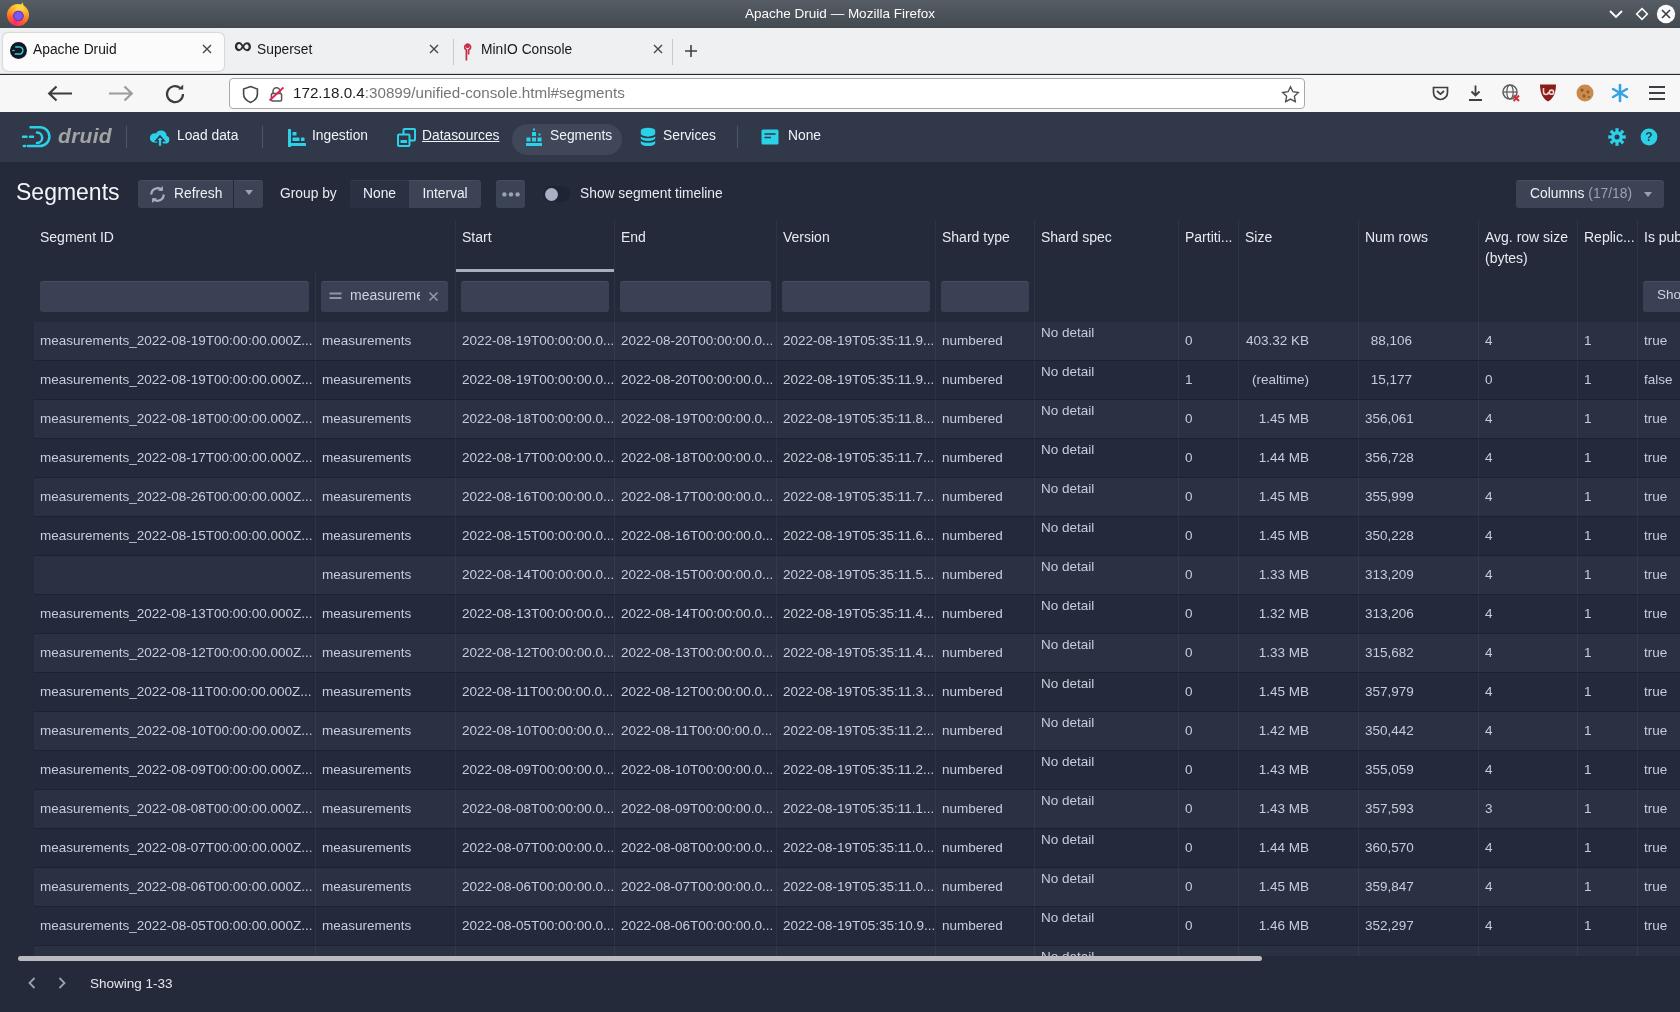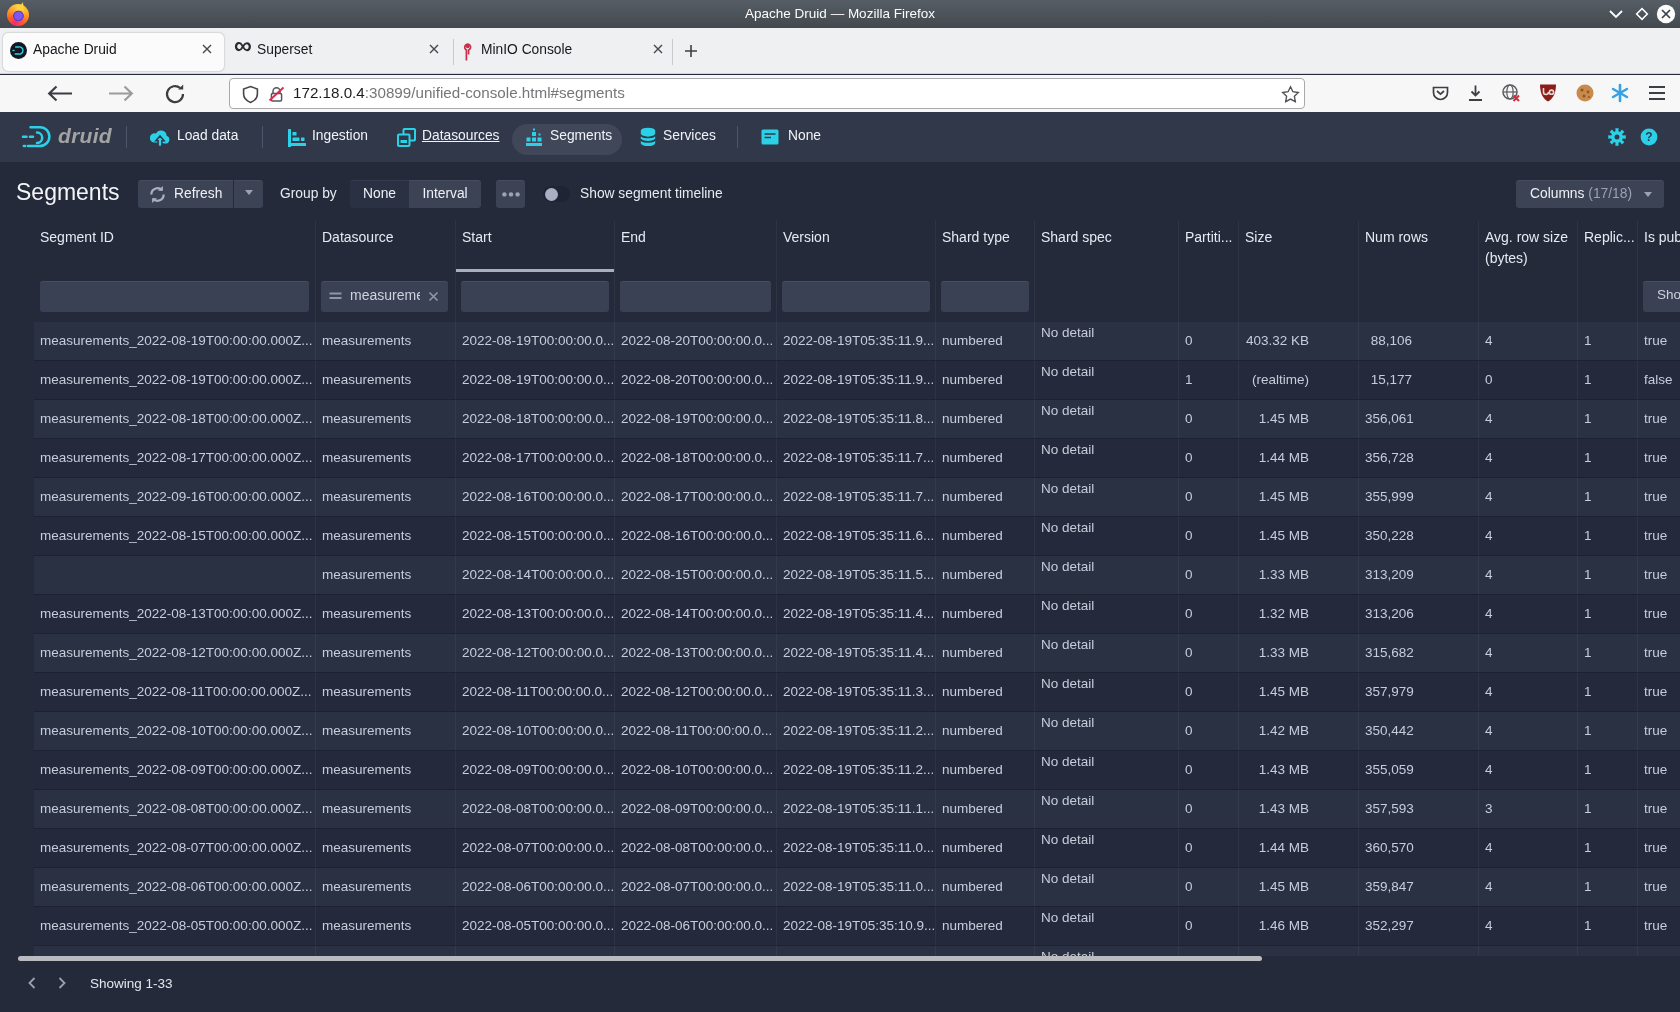--- a/index.html
+++ b/index.html
@@ -325,21 +325,20 @@
 <div class="lbl" style="left:580px;">Show segment timeline</div>
 
 <div class="btn" style="left:1516px;width:148px;">
   <span style="margin-left:14px;">Columns <span style="color:#9aa2b4;">(17/18)</span></span>
   <span class="caret" style="position:absolute;right:12px;top:12px;"></span>
 </div>
 
 <div id="table">
   <div id="thead">
     <div class="td c0">Segment ID</div>
-    <div class="td c1">Datasource</div>
     <div class="td c3">End</div>
     <div class="td c2">Start</div>
     <div class="td c4">Version</div>
     <div class="td c5">Shard type</div>
     <div class="td c6">Shard spec</div>
     <div class="td c7">Partiti...</div>
     <div class="td c8">Size</div>
     <div class="td c9">Num rows</div>
     <div class="td c10" style="white-space:normal;">Avg. row size (bytes)</div>
     <div class="td c11">Replic...</div>
@@ -431,21 +430,21 @@
 <div class="td c5">numbered</div>
 <div class="td c6 top">No detail</div>
 <div class="td c7">0</div>
 <div class="td c8"><span class="ra">1.44 MB</span></div>
 <div class="td c9"><span class="ra2">356,728</span></div>
 <div class="td c10">4</div>
 <div class="td c11">1</div>
 <div class="td c12">true</div>
 </div>
 <div class="tr odd">
-<div class="td c0"><span class="clip">measurements_2022-09-16T00:00:00.000Z...</span></div>
+<div class="td c0"><span class="clip">measurements_2022-08-26T00:00:00.000Z...</span></div>
 <div class="td c1">measurements</div>
 <div class="td c2">2022-08-16T00:00:00.0...</div>
 <div class="td c3">2022-08-17T00:00:00.0...</div>
 <div class="td c4">2022-08-19T05:35:11.7...</div>
 <div class="td c5">numbered</div>
 <div class="td c6 top">No detail</div>
 <div class="td c7">0</div>
 <div class="td c8"><span class="ra">1.45 MB</span></div>
 <div class="td c9"><span class="ra2">355,999</span></div>
 <div class="td c10">4</div>

